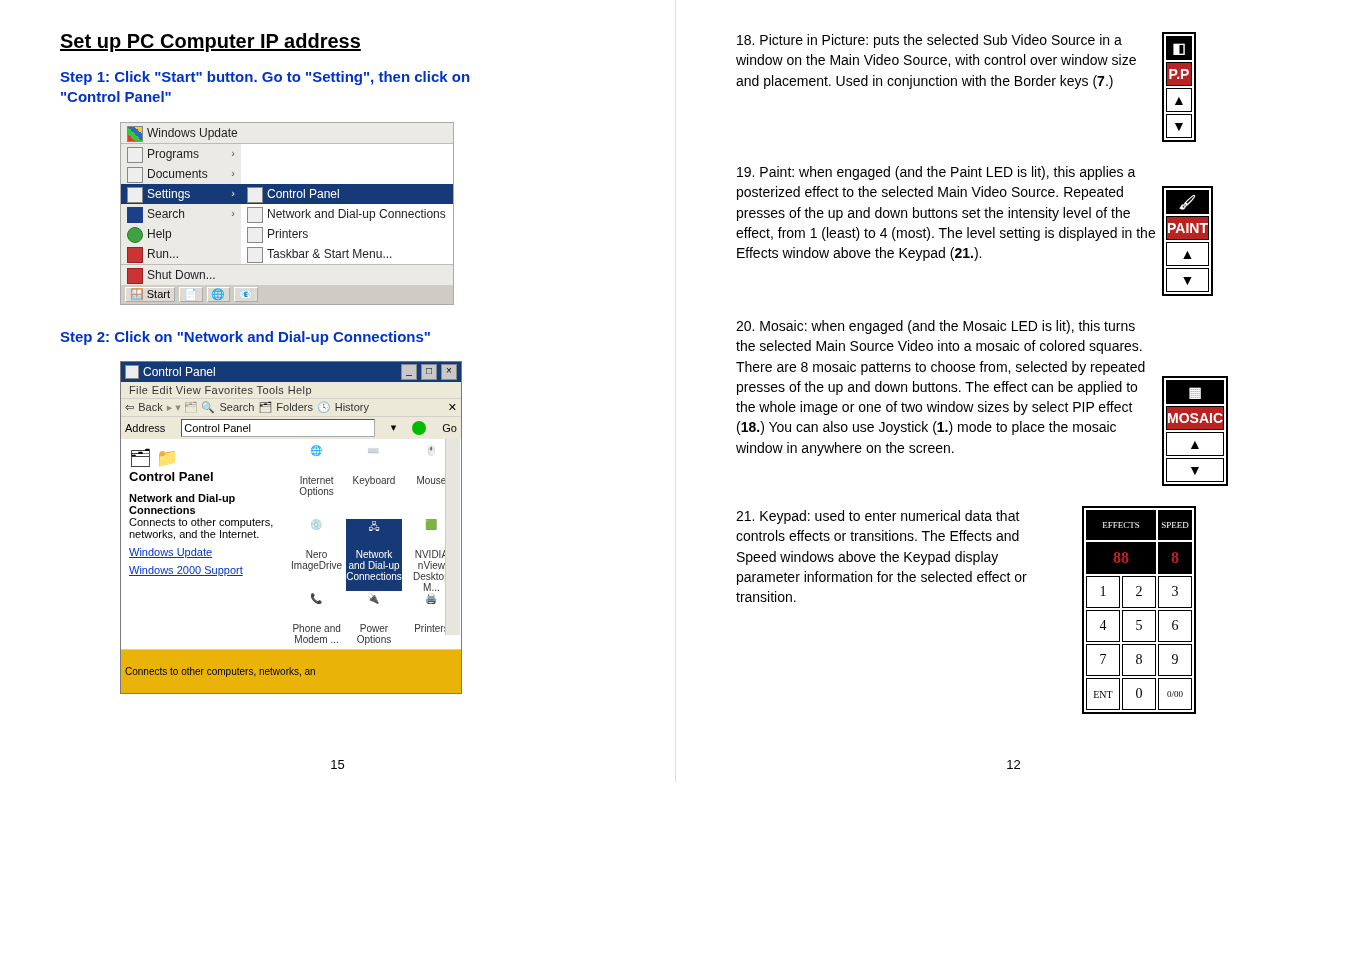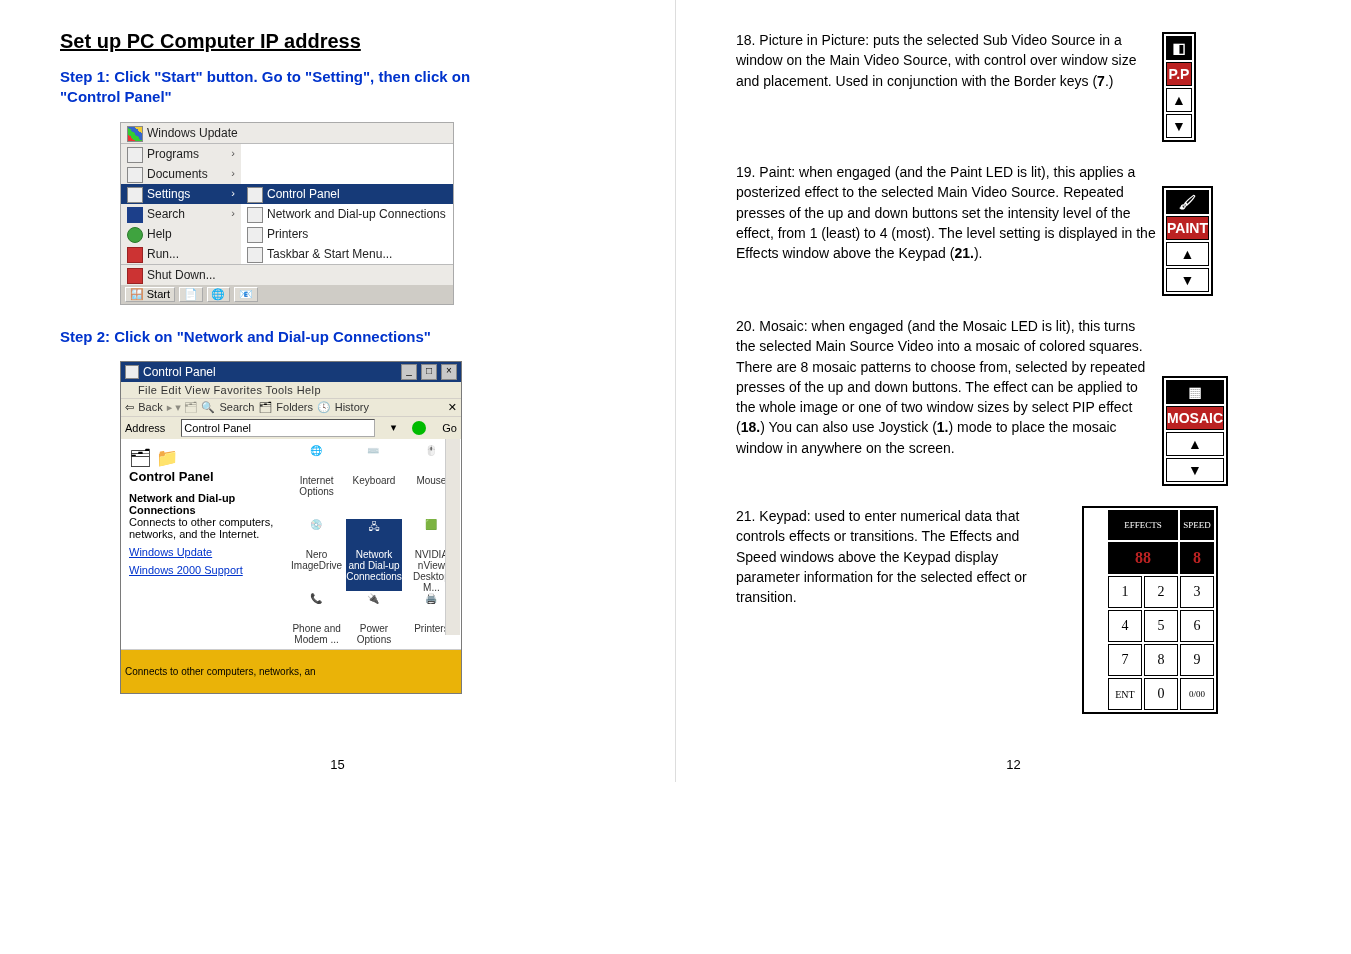--- a/index.html
+++ b/index.html
@@ -27,21 +27,21 @@
   .ico{display:inline-block;width:14px;height:14px;border:1px solid #888;background:#eee;}
   .ico-blue{background:#1c3f8a;border-color:#1c3f8a;}
   .ico-green{background:#3fa33f;border-color:#2a7a2a;border-radius:50%;}
   .ico-red{background:#c33;border-color:#922;}
   .ico-flag{background:linear-gradient(45deg,#e33 25%,#3c3 25% 50%,#36c 50% 75%,#ec3 75%);}
   
   .cp-win{ width:340px; border:1px solid #7a7a7a; background:#fff; }
   .cp-title{ background:#163a78; color:#fff; font-size:12px; padding:2px 4px; display:flex; align-items:center; gap:4px;}
   .cp-title .spacer{flex:1}
   .cp-title .wbtn{background:#c8c8c8;color:#000;border:1px solid #888;width:14px;height:14px;font-size:10px;line-height:12px;text-align:center;}
-  .cp-menu{ font-size:11px; padding:2px 17px; background:#ece9d8; color:#333; letter-spacing:.4px;}
+  .cp-menu{ font-size:11px; padding:2px 8px; background:#ece9d8; color:#333; letter-spacing:.4px;}
   .cp-tool{ font-size:11px; padding:2px 4px; background:#ece9d8; display:flex; align-items:center; gap:4px; border-top:1px solid #d4d0c8;border-bottom:1px solid #d4d0c8;}
   .cp-tool .lbl{color:#333}
   .cp-addr{display:flex;font-size:11px;padding:2px 4px;background:#ece9d8;align-items:center;gap:16px;}
   .cp-addr input{flex:1;height:16px;font-size:11px;border:1px inset #aaa;padding:0 2px;}
   .go{background:#0b0;border-radius:50%;width:14px;height:14px;}
   .cp-body{ display:flex; height:210px; }
   .cp-side{ width:150px; padding:8px; font-size:11px; }
   .cp-side b{font-size:13px;}
   .cp-link{ color:#0033cc; text-decoration:underline; display:block; margin-top:6px;}
   .cp-icons{ flex:1; display:grid; grid-template-columns:repeat(3,1fr); grid-auto-rows:72px; gap:2px 4px; padding:6px 4px 0 4px;}
@@ -53,21 +53,21 @@
   .cp-sb{position:absolute;right:1px;top:0;bottom:14px;width:14px;background:#e8e5de;border-left:1px solid #ccc;}
   .cp-body-wrap{position:relative;}
   
   .item-row{display:flex; align-items:flex-start; gap:6px; margin-bottom:20px;}
   .item-text{flex:1; line-height:1.45; max-width:420px;}
   .item-num{white-space:nowrap;}
   .side-widget{border:2px solid #000; margin-top:2px; background:#fff;}
   .side-widget td{border:1px solid #000; width:24px; height:22px; text-align:center; font-weight:bold; font-size:14px; padding:0;}
   .pip-ic{background:#000;color:#fff;font-size:12px;}
   .lbl-strip{background:#b22; color:#fff; font-size:8px;}
-  .keypad{border:2px solid #000; margin-left:20px;padding-left:22px; }
+  .keypad{border:2px solid #000; margin-left:20px; }
   .keypad td{border:1px solid #000;width:30px;height:28px;text-align:center;font-family:'Comic Sans MS',cursive;font-size:14px;}
   .kp-head td{background:#000;color:#fff;font-size:9px;padding:0;}
   .kp-head2 td{background:#000;color:#b22;font-weight:bold;font-size:16px;}
   .pagenum{position:absolute; bottom:10px; left:0; right:0; text-align:center; font-size:13px;}
   .bold-ref{font-weight:bold;}
 </style>
 </head>
 <body>
 
 <div class="page-wrap">

